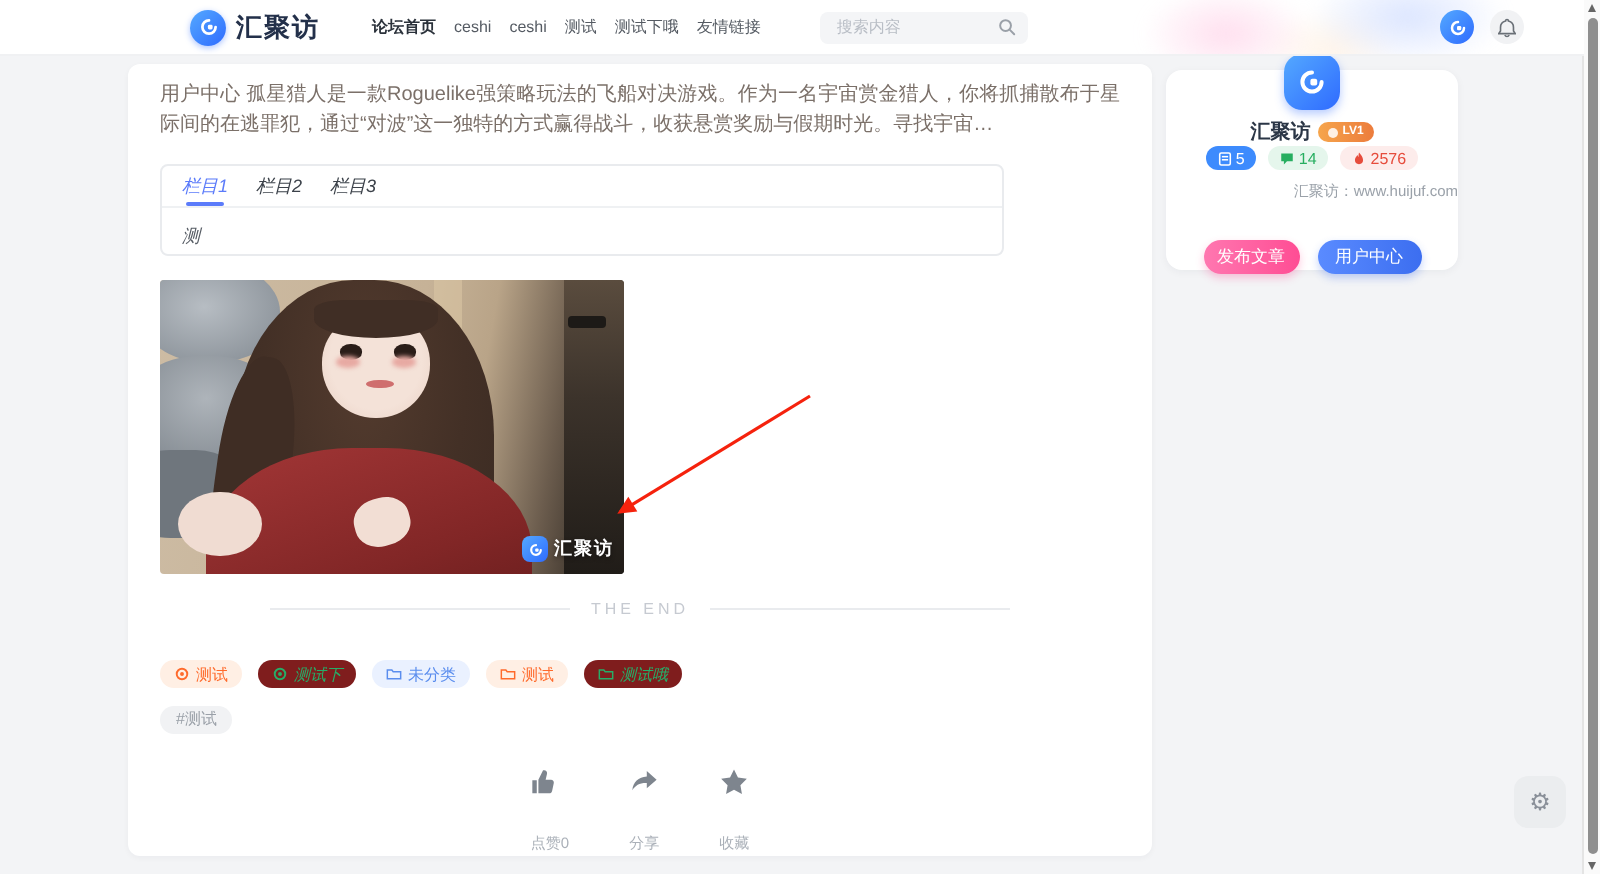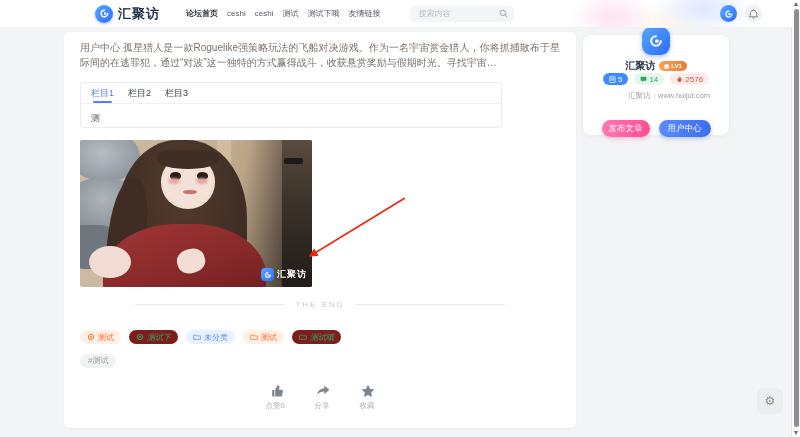--- a/index.html
+++ b/index.html
@@ -36,21 +36,21 @@
   .nav-avatar svg { width:10px; height:10px; }
   .bell-btn { width:17px; height:17px; border-radius:50%; background:#f1f2f4; display:flex;
     align-items:center; justify-content:center; cursor:pointer; }
 
   
   .main-card { position:absolute; left:64px; top:32px; width:512px; height:396px; background:#fff;
     border-radius:6px; box-shadow:0 1px 3px rgba(20,30,50,.04); }
   .excerpt { position:absolute; left:16px; top:8px; width:480px; font-size:10px; line-height:15px;
     color:#7b7069; text-align:justify; }
   .tab-panel { position:absolute; left:16px; top:50px; width:422px; height:46px;
-    border:1px solid #e9ebee; border-radius:4px; }
+    border:1px solid #e9ebee; border-radius:4px;font-style:italic; }
   .tab-row { display:flex; gap:14px; padding:0 10px; height:21px; align-items:center;
     border-bottom:1px solid #eff1f3; }
   .tab { font-size:9px; color:#3c424a; cursor:pointer; position:relative; height:100%;
     display:flex; align-items:center; }
   .tab.active { color:#5b7bfa; }
   .tab.active::after { content:""; position:absolute; left:10%; right:10%; bottom:0; height:2px;
     background:#5b7bfa; border-radius:1px; }
   .tab-content { font-size:9px; color:#565c64; padding:8px 10px; }
 
   
@@ -111,21 +111,21 @@
   .pill svg { width:8px; height:8px; }
   .tone-orange { background:#ffefe4; color:#ff6a2b; }
   .tone-green  { background:#7f1d1d; color:#26ae68;font-style:italic; }
   .tone-blue   { background:#eaf1ff; color:#5a8dee; }
   .hash-row { position:absolute; left:16px; top:317px; }
   .hash-pill { display:inline-block; height:14px; line-height:13px; padding:0 8px; border-radius:7px;
     background:#f1f2f4; color:#9aa0a8; font-size:8px; cursor:pointer; }
 
   
   .actions-row { position:absolute; left:0; top:352px; width:512px; display:flex; justify-content:center; gap:30px; }
-  .action-btn { display:flex; flex-direction:column; align-items:flex-end; gap:3px; cursor:pointer;
+  .action-btn { display:flex; flex-direction:column; align-items:flex-start; gap:19px; cursor:pointer;
     background:none; border:0; font-family:inherit; }
   .action-btn svg { width:14px; height:14px; fill:#7e858e; }
   .action-btn .action-label { font-size:7.5px; color:#aab0b8; }
 
   
   .profile-card { position:absolute; left:583px; top:35px; width:146px; height:100px; background:#fff;
     border-radius:8px; box-shadow:0 1px 4px rgba(20,30,50,.05); }
   .profile-avatar { position:absolute; left:59px; top:-8px; width:28px; height:28px; border-radius:9px;
     background:linear-gradient(135deg,#54a9ff,#2f6bff); display:flex; align-items:center; justify-content:center;
     box-shadow:0 2px 5px rgba(47,107,255,.35); cursor:pointer; }
@@ -135,21 +135,21 @@
   .profile-name { font-size:10px; font-weight:bold; color:#2b3646; }
   .lv-badge { display:flex; align-items:center; gap:2px; height:10px; padding:0 5px; border-radius:5px;
     background:linear-gradient(90deg,#f6a54c,#ec7c3c); color:#fff; font-size:6px; font-weight:bold; }
   .lv-badge .lv-dot { width:5px; height:5px; border-radius:50%; background:rgba(255,255,255,.85); }
   .stats-row { position:absolute; top:38px; width:100%; display:flex; justify-content:center; gap:6px; }
   .stat { display:flex; align-items:center; gap:2px; height:12px; padding:0 6px; border-radius:7px; font-size:8px; }
   .stat svg { width:7px; height:7px; }
   .stat-blue  { background:#3d8bfd; color:#fff; }
   .stat-green { background:#e5f6ec; color:#27ae60; }
   .stat-red   { background:#fdeceb; color:#e64c3c; }
-  .motto { position:absolute; top:56px; width:100%; text-align:left; font-size:7.5px; color:#9aa1a9;margin-left:45px; }
+  .motto { position:absolute; top:56px; width:100%; text-align:right; font-size:7.5px; color:#9aa1a9; }
   .profile-btns { position:absolute; top:70px; width:100%; display:flex; justify-content:center; gap:9px;margin-top:15px; }
   .btn-publish { width:48px; height:17px; border:0; border-radius:9px; color:#fff; font-size:8.5px;
     font-family:inherit; cursor:pointer; background:linear-gradient(90deg,#ff77b0,#ff4d94);
     box-shadow:0 2px 4px rgba(255,77,148,.3); }
   .btn-usercenter { width:52px; height:17px; border:0; border-radius:9px; color:#fff; font-size:8.5px;
     font-family:inherit; cursor:pointer; background:linear-gradient(90deg,#5a8bff,#3c6ef0);
     box-shadow:0 2px 4px rgba(60,110,240,.3); }
 
   
   .gear-fab { position:absolute; left:757px; top:388px; width:26px; height:26px; border-radius:7px;

